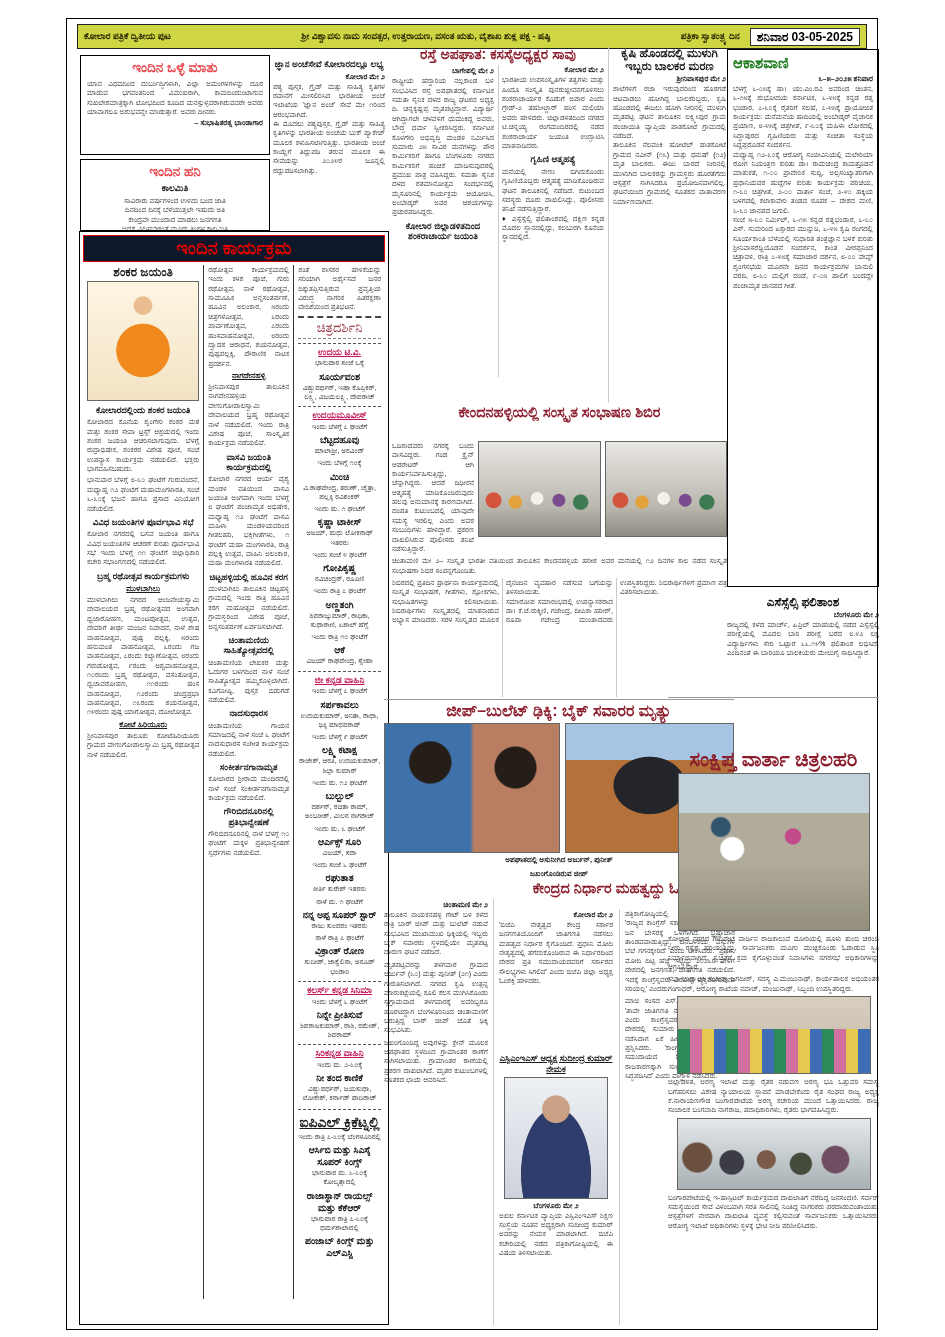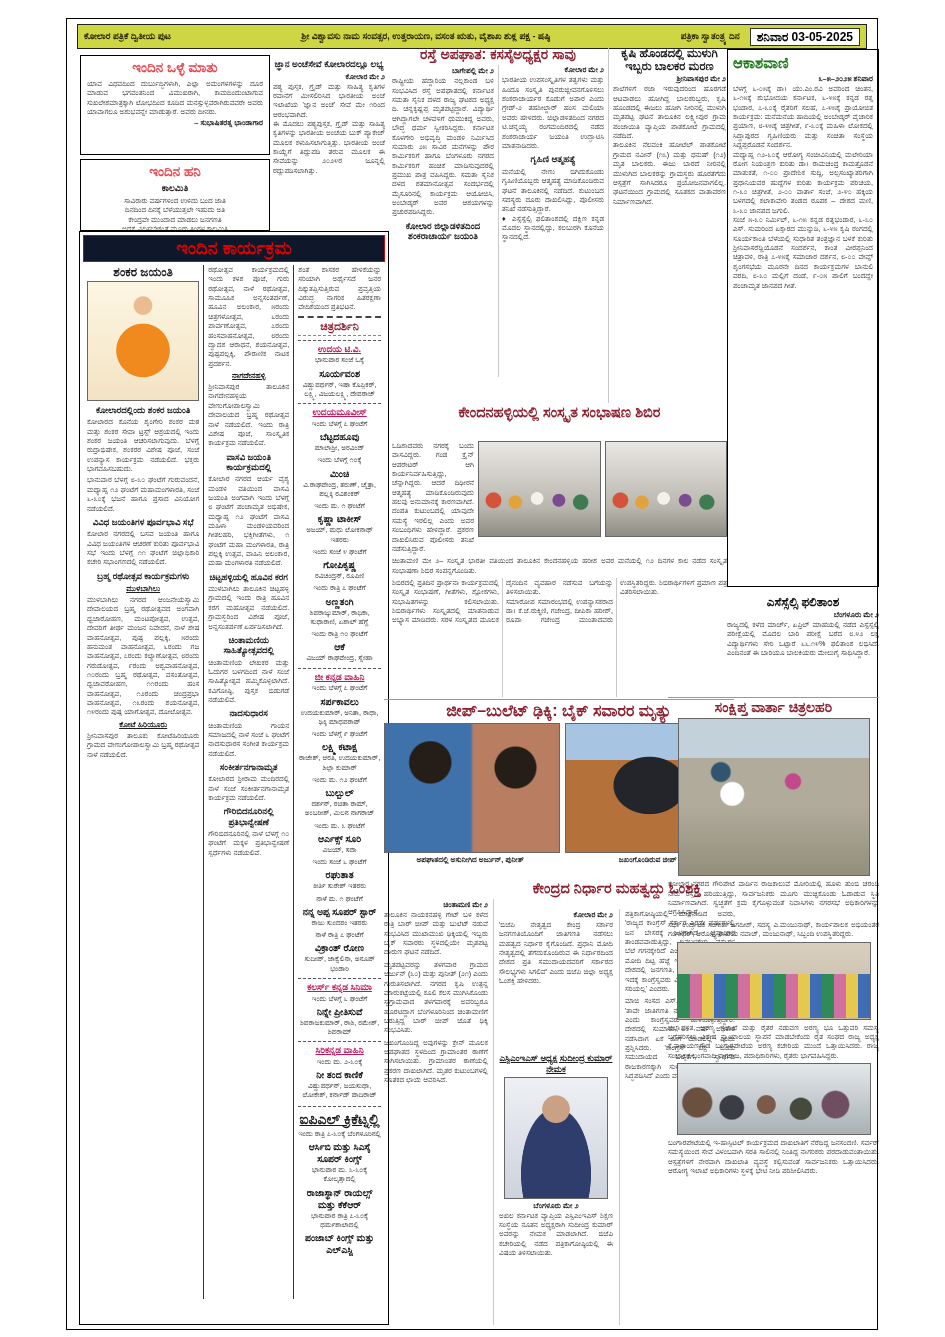--- a/index.html
+++ b/index.html
@@ -34,21 +34,21 @@
   #pcolB { width:94px; border-left:1px solid #333; }
   #pcolC { width:96px; border-left:1px solid #333; }
   .pcol .p { text-align:justify; }
   .sub { font-weight:bold; text-align:center; font-size:8.6px; margin:4px 0 2px; line-height:1.2; }
   .u { font-weight:bold; text-align:center; font-size:7.8px; text-decoration:underline; margin:3px 0 1px; }
   .tvchan { font-weight:bold; text-align:center; color:#c2185b; text-decoration:underline; font-size:9px; border-top:1px dashed #555; padding-top:3px; margin:4px 0 1px; }
   .tvtime { text-align:center; font-size:7.1px; }
   .tvmovie { font-weight:bold; text-align:center; font-size:9.3px; margin:1px 0; color:#111; }
   .tvcast { text-align:center; font-size:7.1px; margin-bottom:3px; }
   .tvipl { font-weight:bold; text-align:center; font-size:14px; text-decoration:underline; border-top:1px dashed #555; margin-top:5px; padding-top:3px; }
-  #tvtitle { color:#8c1f2e; font-size:11px; font-weight:bold; text-align:center; border-top:2px dashed #444; border-bottom:1px dashed #888; padding:2px 0; margin:4px 0 2px; }
+  #tvtitle { color:#8c1f2e; font-size:13px; font-weight:normal; text-align:center; border-top:2px dashed #444; border-bottom:1px dashed #888; padding:2px 0; margin:4px 0 2px; }
   .shantitle { font-size:12px; font-weight:bold; text-align:center; margin-bottom:2px; }
   
   .ph { border:1px solid #666; }
   .ph-shankara { background:
       radial-gradient(circle at 50% 20%, #e9bd90 8%, rgba(0,0,0,0) 9%),
       radial-gradient(circle at 50% 58%, #f08a1e 30%, rgba(0,0,0,0) 31%),
       linear-gradient(180deg,#fdf6e3 0%,#f3e3c4 100%); }
   .ph-camp { background:
       radial-gradient(circle at 12% 62%, #d4533b 6%, rgba(0,0,0,0) 7%),
       radial-gradient(circle at 30% 64%, #e2a33c 6%, rgba(0,0,0,0) 7%),
@@ -97,34 +97,34 @@
   #sanskrit .row { display:flex; gap:4px; }
   #sanskrit .side { width:82px; }
   #sanskrit .row .ph { flex:1; height:96px; }
   #sanskrit .cap { margin:3px 0; }
   #sanskrit .cols { column-count:3; column-gap:7px; column-rule:1px solid #c9c9c9; height:128px; }
   #jeep { left:317px; top:680px; width:350px; height:198px; border-top:1px solid #999; padding-top:2px; }
   #jeep .art-title { font-size:16px; margin-bottom:3px; }
   #jeep .row { display:flex; gap:5px; }
   #jeep .ph1 { width:176px; height:130px; }
   #jeep .ph2 { width:169px; height:130px; }
-  #jeep .caps { display:flex; gap:5px; margin-top:2px; }
+  #jeep .caps { display:flex; gap:5px; margin-top:2px;flex-direction:column; }
   #jeep .caps div { flex:1; }
   #jeepcols { left:317px; top:880px; width:110px; height:426px; border-right:1px solid #c9c9c9; padding-right:5px; }
   #jeepcols p { margin-bottom:3px; }
   #omtitle { left:432px; top:862px; width:236px; height:26px; font-size:14.5px; }
   #omleft { left:432px; top:890px; width:114px; height:140px; }
   #omright { left:552px; top:890px; width:116px; height:416px; border-left:1px solid #c9c9c9; padding-left:5px; }
   #omright p { margin-bottom:3px; }
   #stems { left:432px; top:1034px; width:114px; height:272px; }
   #stems .sh { font-weight:bold; font-size:8.6px; text-align:center; text-decoration:underline; line-height:1.25; margin-bottom:3px; }
   #stems .ph { width:104px; height:122px; margin:0 auto 2px; }
   
   #brief { left:601px; top:678px; width:211px; height:628px; border-top:1px solid #999; padding-top:2px; }
-  #brief .art-title { font-size:14px; margin-bottom:3px; }
+  #brief .art-title { font-size:20px; margin-bottom:3px;margin-top:48px; }
   #brief .ph { margin:0 auto 3px; }
   #brief .st { width:192px; height:158px; }
   #brief .gr { width:194px; height:78px; }
   #brief .cr { width:194px; height:72px; }
   #brief p { margin-bottom:3px; }
 </style>
 </head>
 <body>
 
 <div id="frame">

